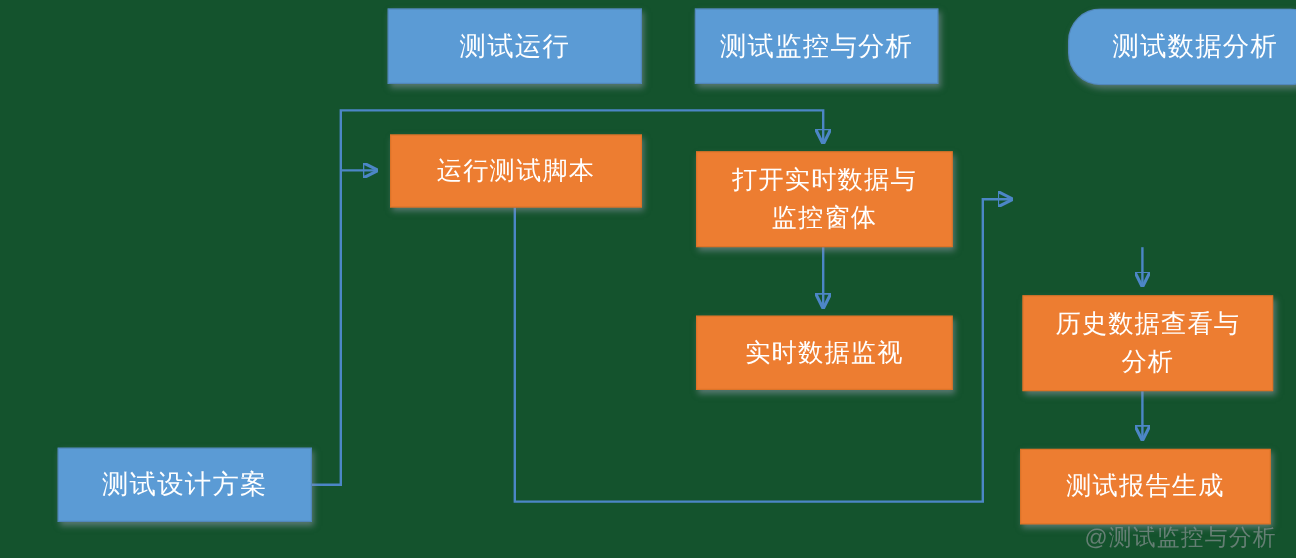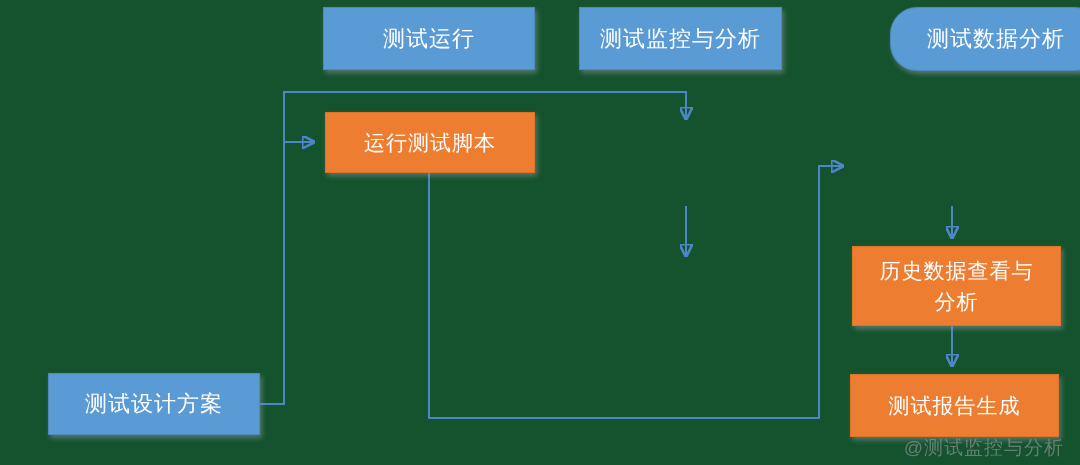--- a/index.html
+++ b/index.html
@@ -107,20 +107,27 @@
   <div class="box header b-h2">
     <span>测试监控与分析</span>
   </div>
   <div class="box header b-h3">
     <span>测试数据分析</span>
   </div>
 
   <div class="box process n-run">
     <span>运行测试脚本</span>
   </div>
+  <div class="box process n-open">
+    <span>打开实时数据与
+监控窗体</span>
+  </div>
+  <div class="box process n-realtime">
+    <span>实时数据监视</span>
+  </div>
   <div class="box process n-history">
     <span>历史数据查看与
 分析</span>
   </div>
   <div class="box process n-report">
     <span>测试报告生成</span>
   </div>
   <div class="box start n-design">
     <span>测试设计方案</span>
   </div>

